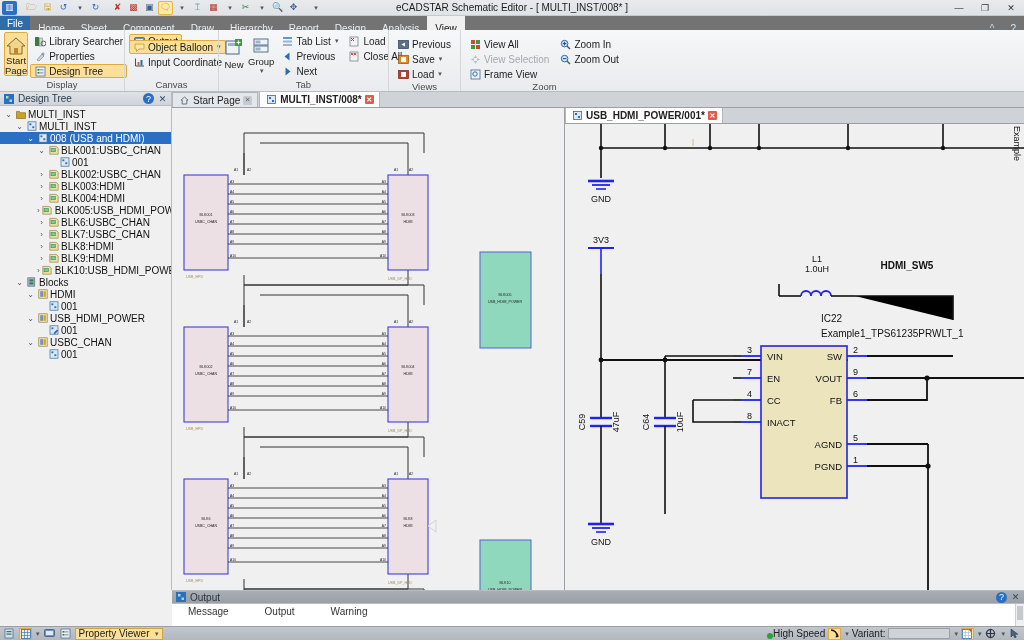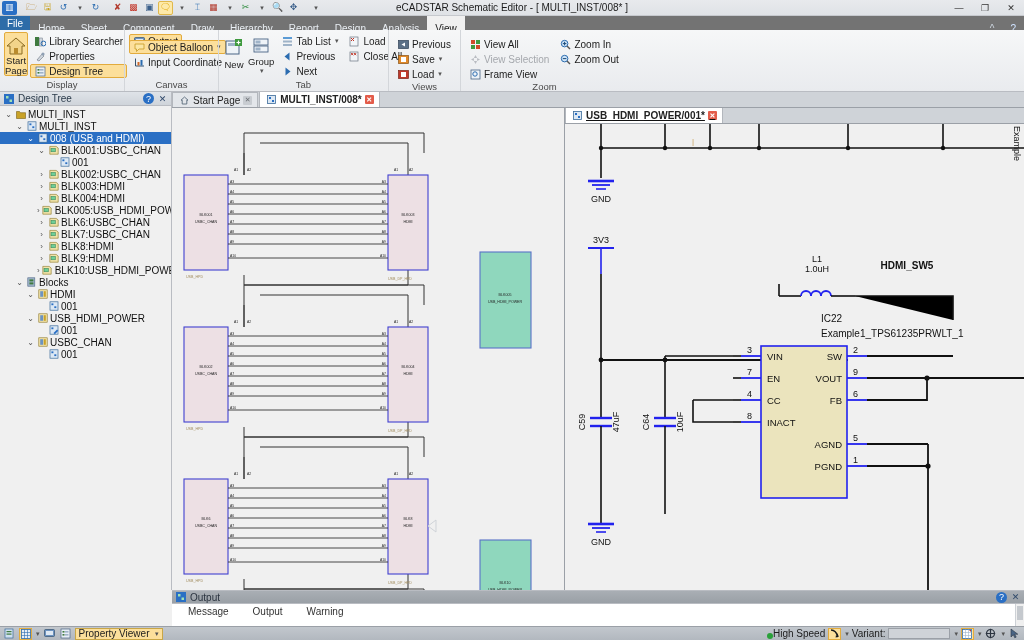--- a/index.html
+++ b/index.html
@@ -102,34 +102,34 @@
   .tab.active { background:#fff; font-weight:bold; height:16px; }
   .tabx { width:9px; height:9px; background:#e35c4a; color:#fff; font-size:7px;
           display:flex; align-items:center; justify-content:center; border-radius:1px; }
   .tabx.gray { background:#c8ccd1; color:#6b6f74; }
 
   .panes { flex:1; display:flex; min-height:0; }
   .pane { position:relative; background:#f0f0f0; overflow:hidden; }
   .pane.left { width:393px; border-right:1px solid #9ba0a7; }
   .pane.right { flex:1; display:flex; flex-direction:column; }
   .pane-tabstrip { height:16px; background:#cfd3d8; display:flex; align-items:flex-end;
-                   border-bottom:1px solid #9ba0a7;text-decoration:underline; }
+                   border-bottom:1px solid #9ba0a7; }
   .pane-canvas { position:relative; flex:1; overflow:hidden; background:#f0f0f0; }
 
   svg.sheet { display:block; }
 
   
   .outdock { height:36px; background:#f0f0f0; border-top:1px solid #b9bcc2;
              display:flex; flex-direction:column; margin-left:172px; }
   .out-head { height:12px; background:linear-gradient(#a9aeb4,#9aa0a6); display:flex;
               align-items:center; gap:3px; padding:0 3px; }
   .out-title { font-size:10px; color:#2b3440; flex:1; }
   .out-body { flex:1; background:#fff; border-top:1px solid #b9bcc2; position:relative;
               overflow:hidden; }
-  .out-tabs { display:flex; gap:4px; padding-top:2px; padding-left:6px; }
+  .out-tabs { display:flex; gap:16px; padding-top:2px; padding-left:6px; }
   .out-tab { font-size:10px; color:#333; padding:0 10px; }
 
   
   .statusbar { height:14px; background:linear-gradient(#c2c7cd,#b2b8bf);
                border-top:1px solid #9ba0a7; display:flex; align-items:center;
                gap:3px; padding:0 3px; font-size:10px; color:#1c1c1c; }
   .sb-ico { width:13px; height:12px; display:flex; align-items:center; justify-content:center; }
   .sb-ico.sel { background:#fcdf9b; border:1px solid #e2ab3d; }
   .sb-combo { width:88px; height:12px; background:#fcdf9b; border:1px solid #c9a646;
               display:flex; align-items:center; padding:0 3px; font-size:10px; }

